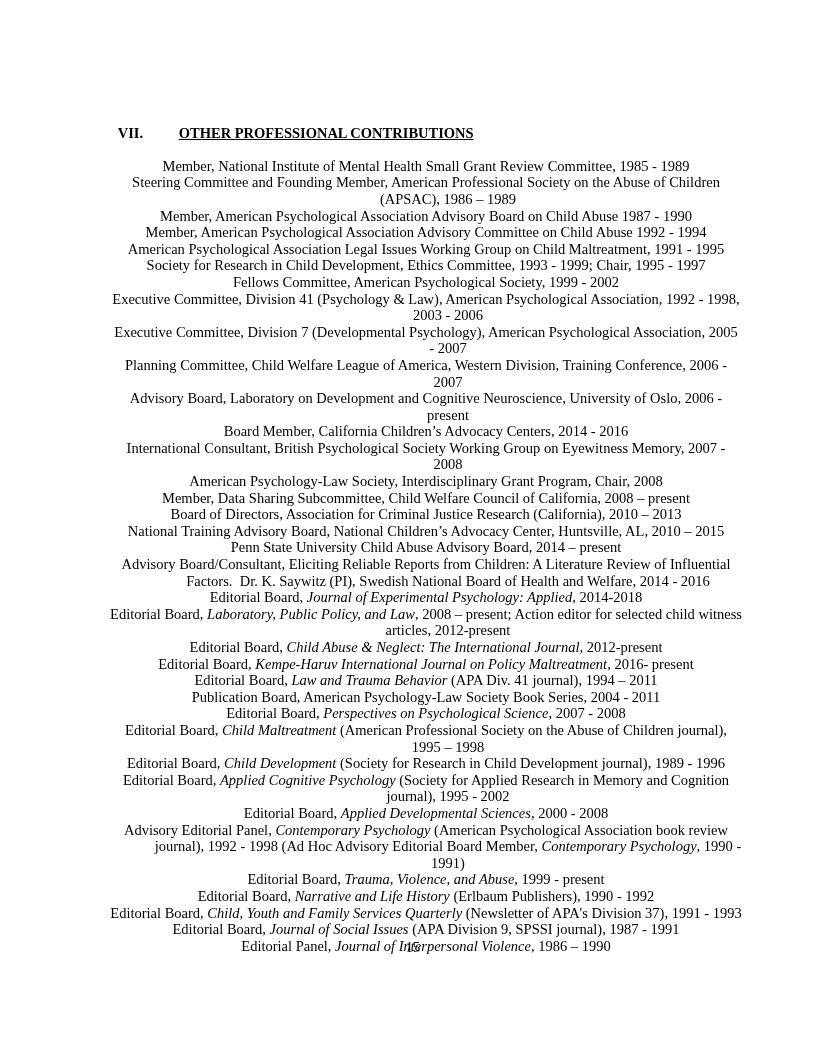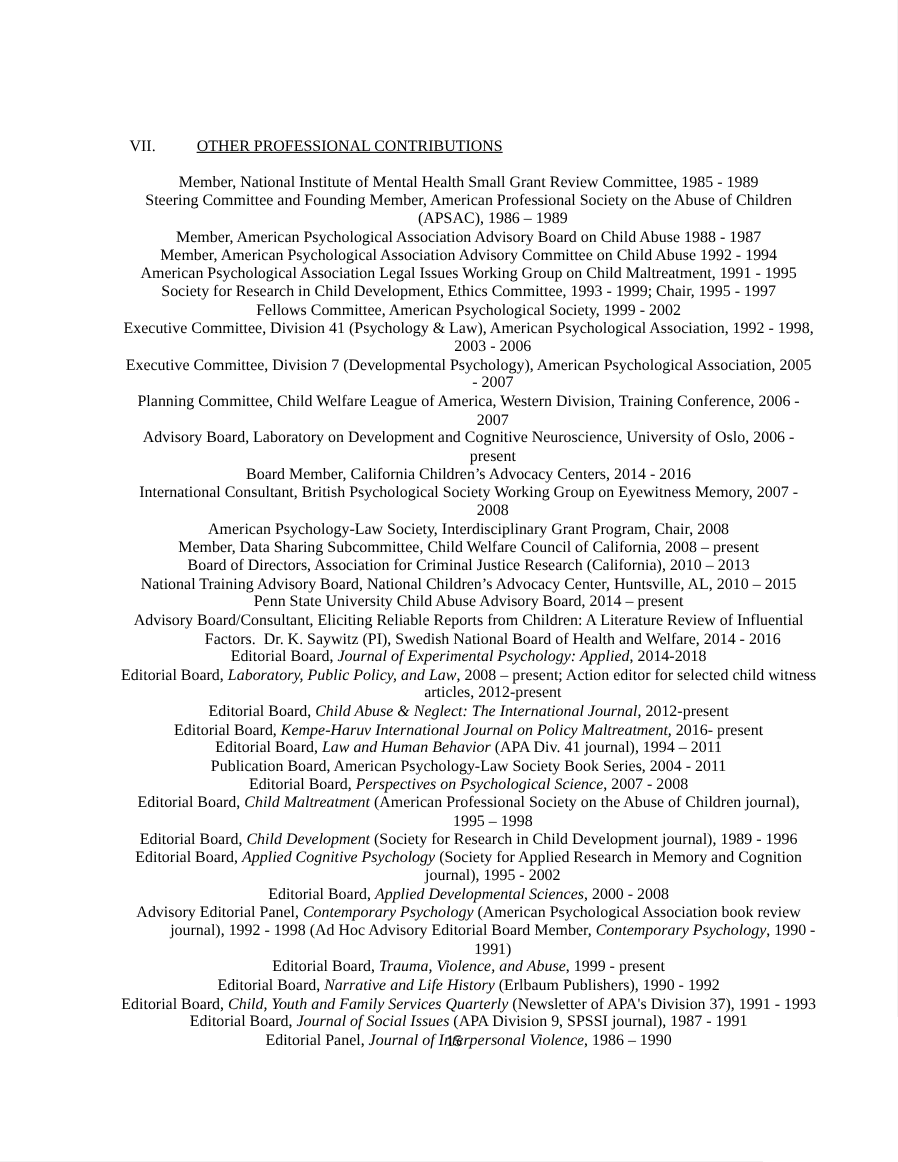--- a/index.html
+++ b/index.html
@@ -19,21 +19,21 @@
     color: #000000;
     overflow: hidden;
   }
   .content {
     position: absolute;
     left: 96px;
     top: 108px;
     width: 660px;
   }
   .heading {
-    font-weight: normal;
+    font-weight: bold;
     white-space: pre;
   }
   .h-num {
     display: inline-block;
     width: 61px;
   }
   .h-title {
     text-decoration: underline;
   }
   .entry { margin: 0; text-align: center; }
@@ -62,21 +62,21 @@
     </div>
     <div id="entries">
         <div class="entry">
           <div class="line"><span>Member, National Institute of Mental Health Small Grant Review Committee, 1985 - 1989</span></div>
         </div>
         <div class="entry">
           <div class="line"><span>Steering Committee and Founding Member, American Professional Society on the Abuse of Children</span></div>
           <div class="line indent"><span>(APSAC), 1986 – 1989</span></div>
         </div>
         <div class="entry">
-          <div class="line"><span>Member, American Psychological Association Advisory Board on Child Abuse 1988 - 1987</span></div>
+          <div class="line"><span>Member, American Psychological Association Advisory Board on Child Abuse 1987 - 1990</span></div>
         </div>
         <div class="entry">
           <div class="line"><span>Member, American Psychological Association Advisory Committee on Child Abuse 1992 - 1994</span></div>
         </div>
         <div class="entry">
           <div class="line"><span>American Psychological Association Legal Issues Working Group on Child Maltreatment, 1991 - 1995</span></div>
         </div>
         <div class="entry">
           <div class="line"><span>Society for Research in Child Development, Ethics Committee, 1993 - 1999; Chair, 1995 - 1997</span></div>
         </div>
@@ -132,21 +132,21 @@
           <div class="line"><span>Editorial Board, </span><span class="it">Laboratory, Public Policy, and Law</span><span>, 2008 – present; Action editor for selected child witness</span></div>
           <div class="line indent"><span>articles, 2012-present</span></div>
         </div>
         <div class="entry">
           <div class="line"><span>Editorial Board, </span><span class="it">Child Abuse &amp; Neglect: The International Journal</span><span>, 2012-present</span></div>
         </div>
         <div class="entry">
           <div class="line"><span>Editorial Board, </span><span class="it">Kempe-Haruv International Journal on Policy Maltreatment,</span><span> 2016- present</span></div>
         </div>
         <div class="entry">
-          <div class="line"><span>Editorial Board, </span><span class="it">Law and Human Behavior</span><span> (APA Div. 41 journal), 1994 – 2011</span></div>
+          <div class="line"><span>Editorial Board, </span><span class="it">Law and Trauma Behavior</span><span> (APA Div. 41 journal), 1994 – 2011</span></div>
         </div>
         <div class="entry">
           <div class="line"><span>Publication Board, American Psychology-Law Society Book Series, 2004 - 2011</span></div>
         </div>
         <div class="entry">
           <div class="line"><span>Editorial Board, </span><span class="it">Perspectives on Psychological Science</span><span>, 2007 - 2008</span></div>
         </div>
         <div class="entry">
           <div class="line"><span>Editorial Board, </span><span class="it">Child Maltreatment</span><span> (American Professional Society on the Abuse of Children journal),</span></div>
           <div class="line indent"><span>1995 – 1998</span></div>

